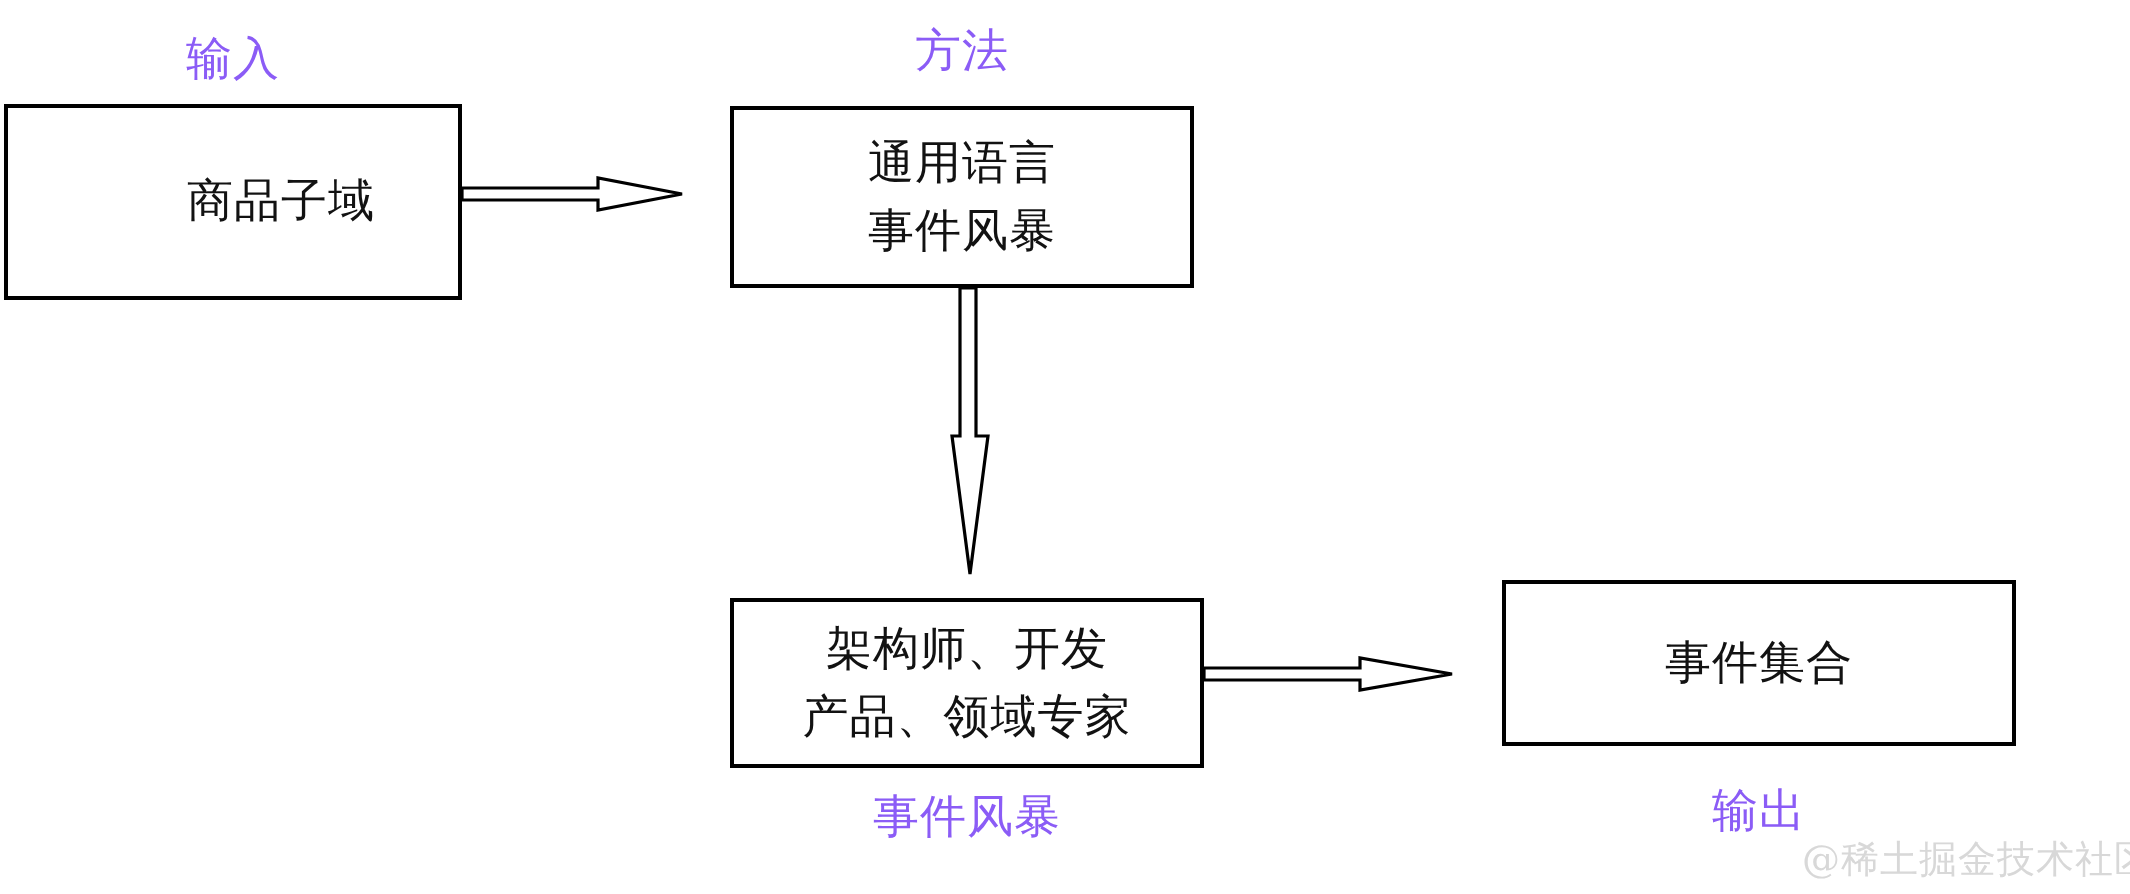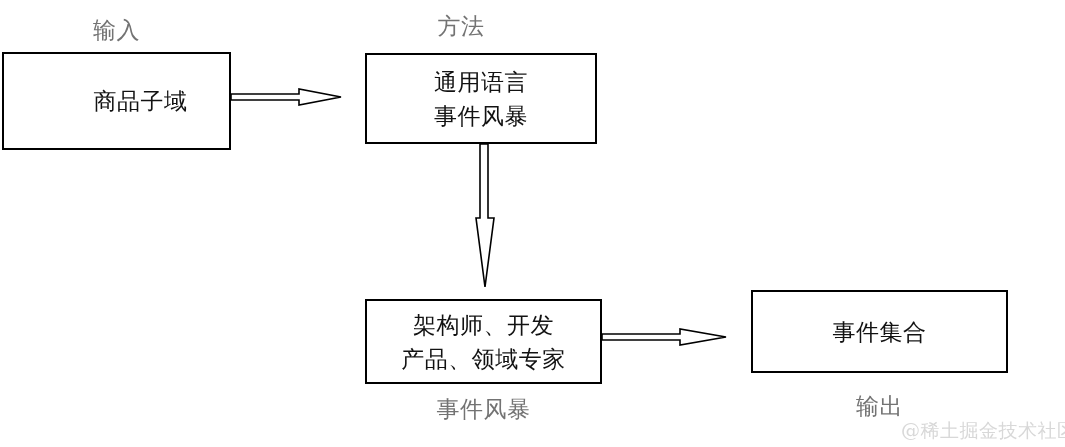--- a/index.html
+++ b/index.html
@@ -29,21 +29,21 @@
     font-size: 23px;
     line-height: 34px;
     color: #121212;
     white-space: nowrap;
     letter-spacing: 0.5px;
   }
   .caption {
     position: absolute;
     font-size: 23px;
     line-height: 28px;
-    color: #737373;
+    color: #8b5cf6;
     white-space: nowrap;
     text-align: center;
     letter-spacing: 0.5px;
   }
   .arrow-svg {
     position: absolute;
     overflow: visible;
   }
   .arrow-shape {
     fill: #ffffff;
@@ -65,21 +65,21 @@
 <body>
 
 <div id="canvas">
 
   <div class="caption" style="left: 2px; top: 16px; width: 229px;">输入</div>
 
   <div class="box" style="left: 2px; top: 52px; width: 229px; height: 98px; padding-left: 48px;">
     <div class="box-line">商品子域</div>
   </div>
 
-  <div class="caption" style="left: 345px; top: 12px; width: 232px;">方法</div>
+  <div class="caption" style="left: 365px; top: 12px; width: 232px;">方法</div>
 
   <div class="box" style="left: 365px; top: 53px; width: 232px; height: 91px;">
     <div class="box-line">通用语言</div>
     <div class="box-line">事件风暴</div>
   </div>
 
   <div class="box" style="left: 365px; top: 299px; width: 237px; height: 85px;">
     <div class="box-line">架构师、开发</div>
     <div class="box-line">产品、领域专家</div>
   </div>

